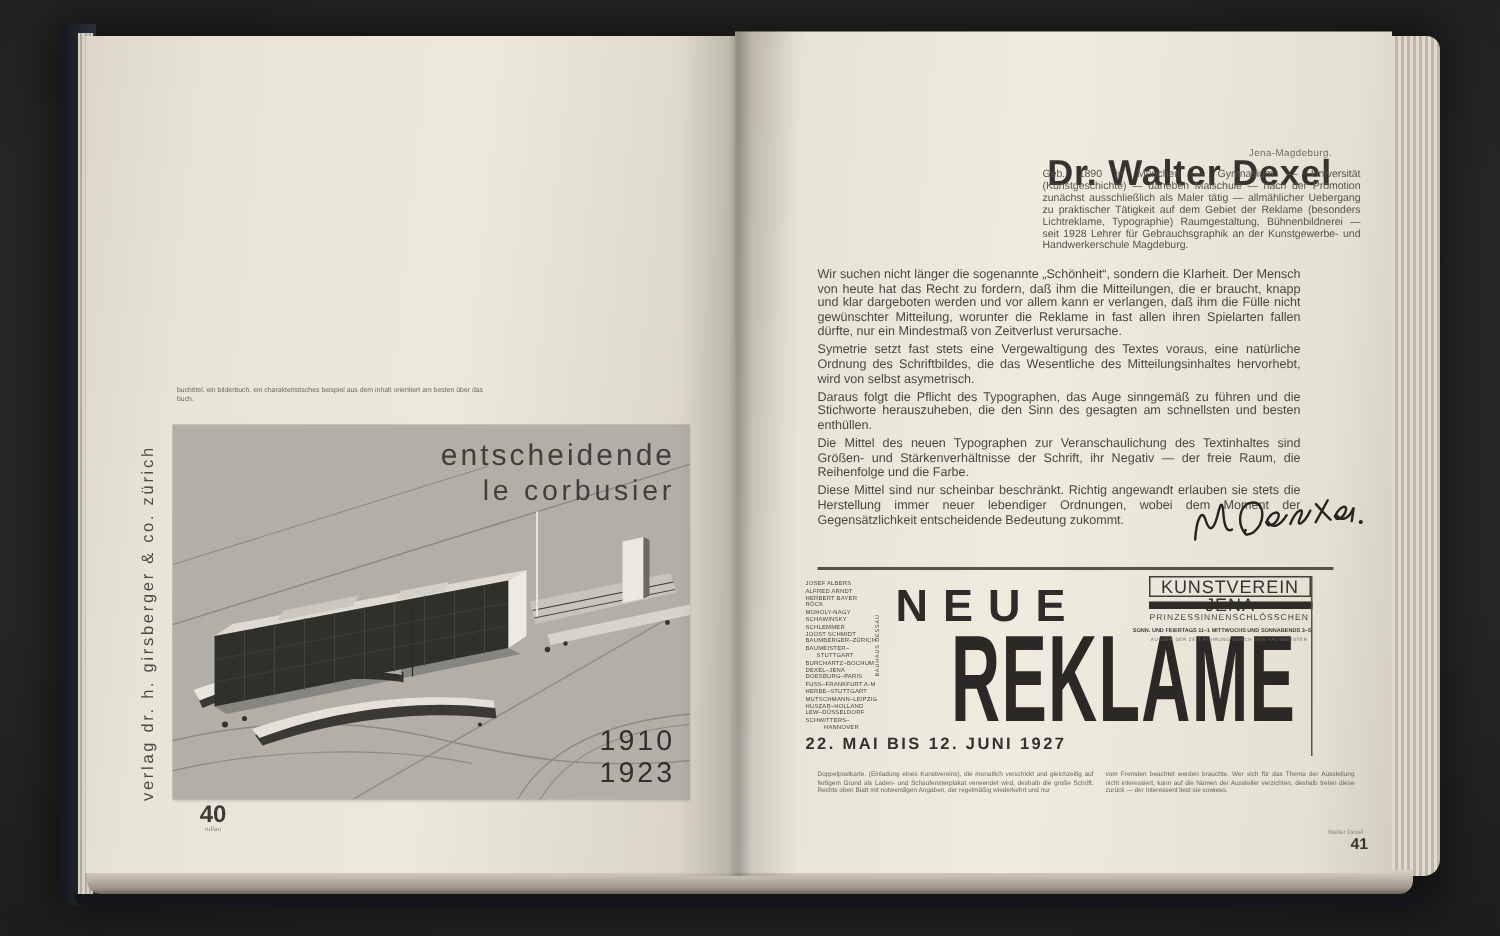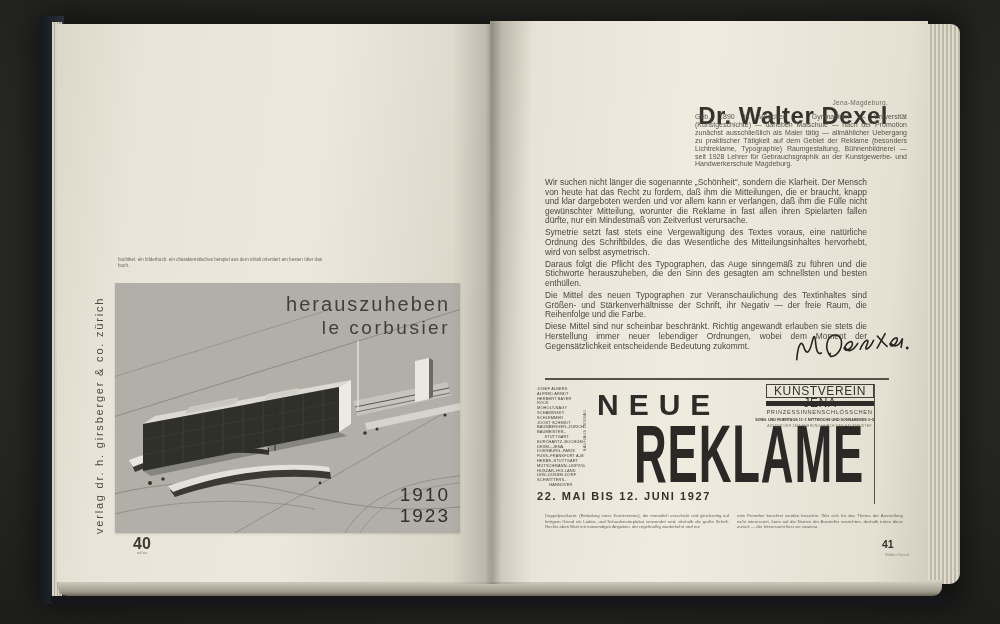--- a/index.html
+++ b/index.html
@@ -64,21 +64,21 @@
   .ad .kv-sub{position:absolute;left:230px;top:25px;width:111px;text-align:center;font-size:5.7px;
     letter-spacing:.7px;color:#47453f;}
   .ad .kv-hours{position:absolute;left:190px;top:33.5px;width:150px;text-align:right;font-size:3.7px;
     font-weight:bold;color:#3c3a35;}
   .ad .kv-note{position:absolute;left:230px;top:39.5px;width:111px;text-align:center;font-size:3.1px;
     letter-spacing:.4px;color:#6e6a60;}
   .ad .v-rule{position:absolute;left:340px;top:0;width:1.3px;height:120px;background:#55524a;}
   .ad .dates{position:absolute;left:3px;top:106px;font-size:11px;font-weight:bold;letter-spacing:1.6px;color:#33322d;}
   .rp-cap1{left:55px;top:492px;width:184px;font-size:4.3px;line-height:5.55px;text-align:justify;color:#67645b;}
   .rp-cap2{left:247px;top:492px;width:166px;font-size:4.3px;line-height:5.55px;text-align:justify;color:#67645b;}
-  .rp-pageno{left:392px;top:517px;width:30px;text-align:left;font-size:10.5px;font-weight:bold;color:#33322d;}
+  .rp-pageno{left:392px;top:536px;width:30px;text-align:right;font-size:10.5px;font-weight:bold;color:#33322d;}
   .rp-pagefoot{left:383px;top:531px;width:48px;text-align:center;font-size:4.2px;color:#8b867a;}
 </style>
 </head>
 <body>
 
 <div class="scene">
   <div class="book-shadow"></div>
   <div class="cover-left"></div>
   <div class="stack-left"></div>
   <div class="stack-right"></div>
@@ -148,21 +148,21 @@
         <g fill="#343329">
           <circle cx="35" cy="200" r="2"></circle>
             <circle cx="48" cy="196" r="1.7"></circle>
           <circle cx="250" cy="150" r="1.8"></circle>
             <circle cx="262" cy="146" r="1.5"></circle>
           <circle cx="330" cy="132" r="1.6"></circle>
             <circle cx="205" cy="200" r="1.4"></circle>
         </g>
       </svg>
       <div class="poster-title">
-        <div class="t1">herauszuheben</div>
+        <div class="t1">entscheidende</div>
         <div class="t2">le corbusier</div>
       </div>
       <div class="poster-years">
         <div>1910</div>
         <div>1923</div>
       </div>
     </div>
 
     <div class="abs lp-pageno">40</div>
     <div class="abs lp-pagefoot">ruf/au</div>

